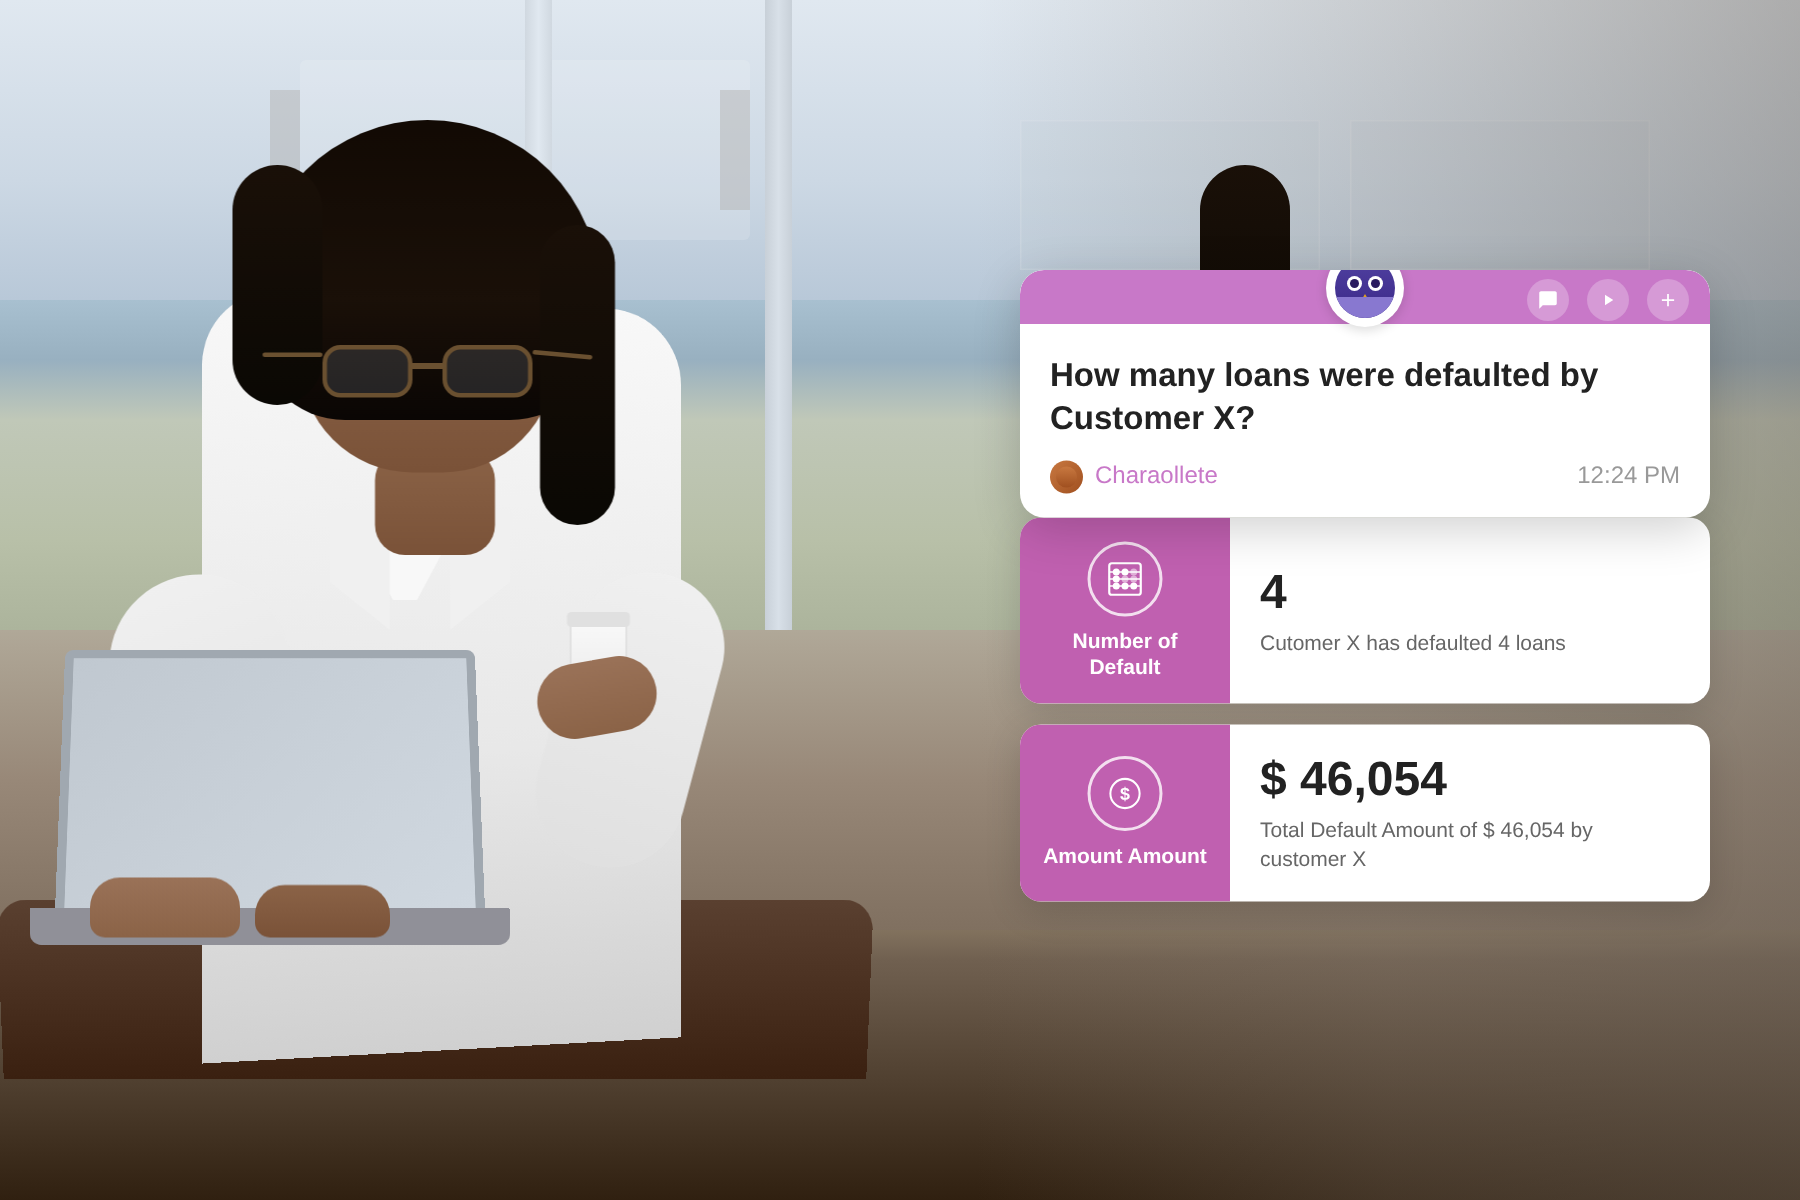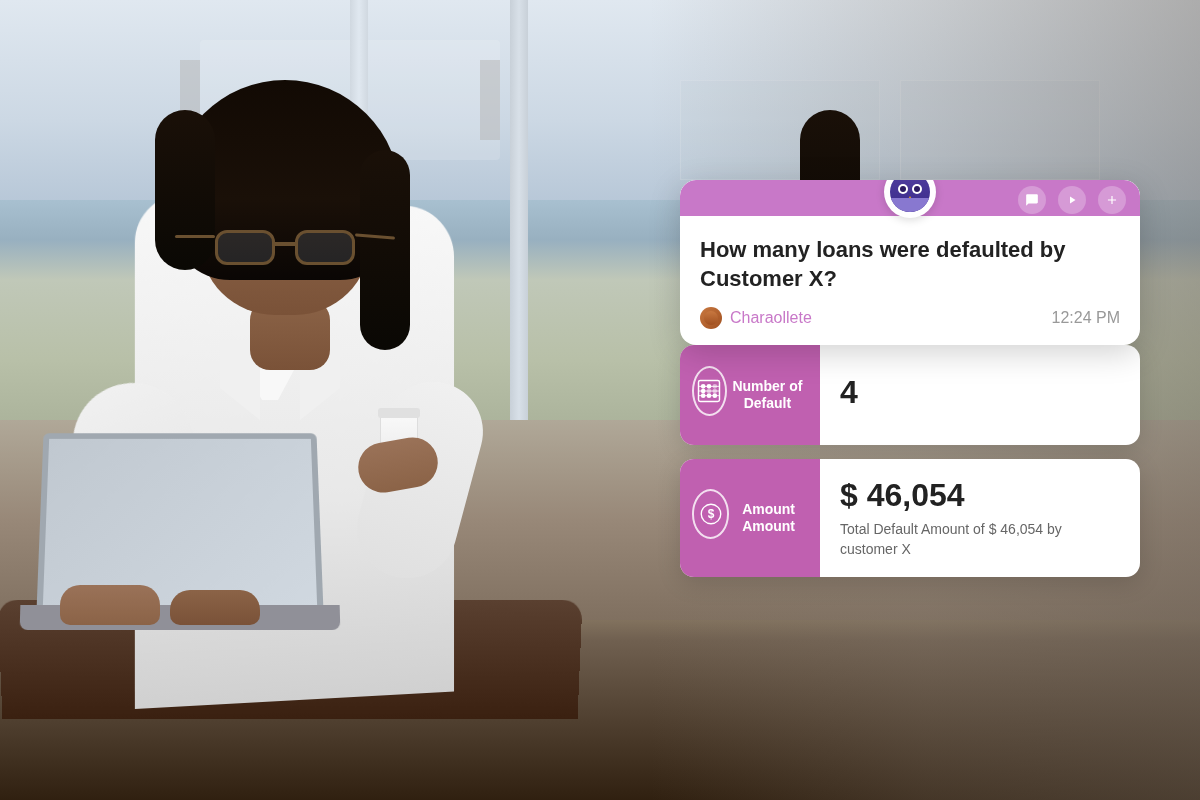--- a/index.html
+++ b/index.html
@@ -119,20 +119,21 @@
       display: flex;
       overflow: hidden;
       min-height: 100px;
     }
 
     .metric-left {
       background: #c060b0;
       width: 140px;
       min-width: 140px;
       display: flex;
+      flex-direction: column;
       align-items: center;
       justify-content: center;
       padding: 16px 12px;
       color: white;
       text-align: center;
     }
 
     .metric-icon-circle {
       width: 50px;
       height: 50px;
@@ -354,20 +355,21 @@
 
           <circle cx="14" cy="32" r="4" fill="white"></circle>
           <circle cx="24" cy="32" r="4" fill="white"></circle>
           <circle cx="34" cy="32" r="4" fill="white"></circle>
         </svg>
       </div>
       <div class="metric-label">Number of Default</div>
     </div>
     <div class="metric-right">
       <div class="metric-value">4</div>
+      <div class="metric-description">Cutomer X has defaulted 4 loans</div>
     </div>
   </div>
 
   <div class="metric-card">
     <div class="metric-left">
 
       <div class="metric-icon-circle">
         <svg width="26" height="26" viewBox="0 0 48 48" fill="none" xmlns="http://www.w3.org/2000/svg">
 
           <circle cx="24" cy="24" r="18" stroke="white" stroke-width="2.5" fill="none"></circle>

